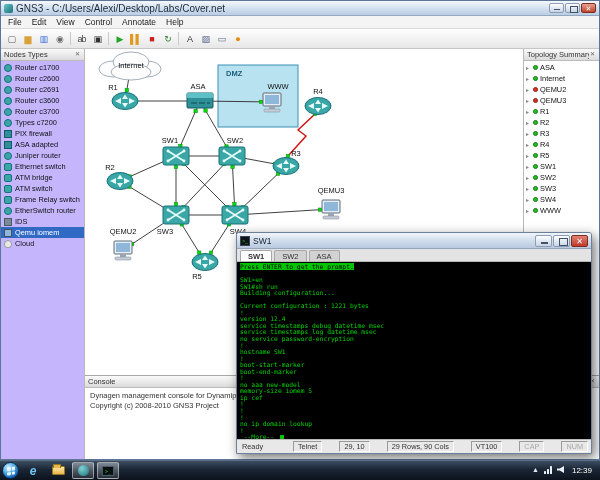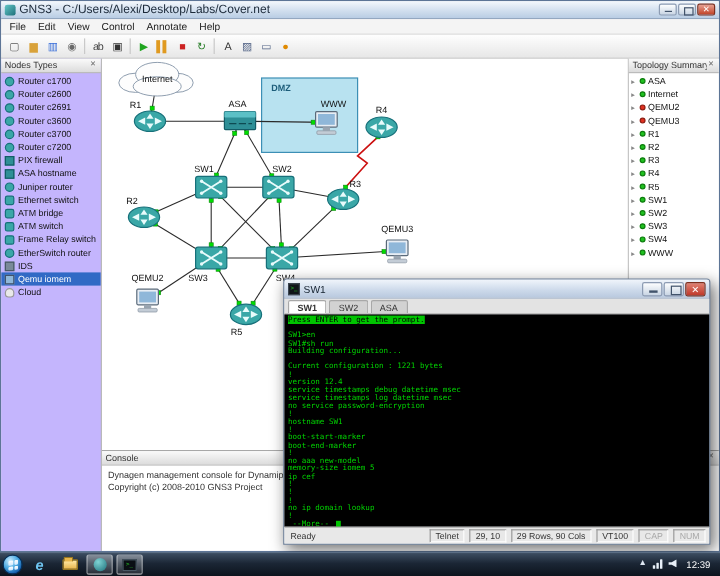--- a/index.html
+++ b/index.html
@@ -66,21 +66,21 @@
   .term-btn.max::after{content:"";position:absolute;left:5px;top:2px;width:7px;height:6px;border:1px solid #41536b}
   .term-btn.close{background:linear-gradient(#e08273,#c0392b);border-color:#7d2f1f}
   .term-btn.close::after{content:"✕";position:absolute;inset:0;text-align:center;font-size:8px;line-height:11px;color:#fff}
   .term-tabs{height:13px;background:#e3e3e3;border-bottom:1px solid #b5b5b5;display:flex;align-items:flex-end;padding:1px 3px 0;flex:none}
   .term-tab{font-size:7.5px;padding:1px 7px 0;height:11px;border:1px solid #a8a8a8;border-bottom:none;background:#d2d2d2;color:#333;border-radius:2px 2px 0 0;margin-right:2px}
   .term-tab.active{background:#fff;font-weight:bold}
   .term-body{flex:1;background:#000;padding:2px 3px;overflow:hidden;font-family:"DejaVu Sans Mono",monospace;min-height:0}
   .term-line{font-size:6.3px;line-height:6.55px;height:6.55px;color:#00d400;white-space:pre}
   .term-line .inverse{background:#00c400;color:#000}
   .cursor{display:inline-block;width:4px;height:5.5px;background:#00c400;margin-left:2px;vertical-align:middle}
-  .term-status{height:14px;background:#e8e8e8;border-top:1px solid #b9b9b9;display:flex;align-items:center;font-size:7.3px;color:#333;padding:0 3px;gap:4px;flex:none}
+  .term-status{height:14px;background:#e8e8e8;border-top:1px solid #b9b9b9;display:flex;align-items:center;font-size:7.3px;color:#333;padding:0 3px;gap:17px;flex:none}
   .ts-ready{flex:1;padding-left:2px}
   .ts-seg{border:1px solid;border-color:#9a9a9a #fdfdfd #fdfdfd #9a9a9a;height:11px;line-height:9.5px;padding:0 4px;white-space:nowrap}
   .ts-dim{color:#a8a8a8}
 
   
   .taskbar{position:absolute;left:0;bottom:0;width:600px;height:20px;background:linear-gradient(#3c4d61,#1b2635 45%,#0c131d);border-top:1px solid #5b6e85;display:flex;align-items:center;padding:0 2px;gap:3px;z-index:20}
   .start-orb{width:17px;height:17px;border-radius:50%;background:radial-gradient(circle at 35% 28%,#c9ecff,#47a7e0 45%,#1258a8 78%,#083a78);border:1px solid #062e55;display:flex;align-items:center;justify-content:center;flex:none}
   .orb-flag{width:8px;height:8px;display:grid;grid-template-columns:1fr 1fr;grid-template-rows:1fr 1fr;gap:1px;transform:skewY(-8deg)}
   .orb-flag span{background:linear-gradient(#ffffff,#cfe8ff);border-radius:1px}
   .task-icon{width:22px;height:17px;border-radius:2px;display:flex;align-items:center;justify-content:center;flex:none}
@@ -163,29 +163,29 @@
             <div class="node-type-row">
               <span class="nt-icon nt-router"></span>
               <span class="nt-label">Router c3600</span>
             </div>
             <div class="node-type-row">
               <span class="nt-icon nt-router"></span>
               <span class="nt-label">Router c3700</span>
             </div>
             <div class="node-type-row">
               <span class="nt-icon nt-router"></span>
-              <span class="nt-label">Router c7200</span>
+              <span class="nt-label">Types c7200</span>
             </div>
             <div class="node-type-row">
               <span class="nt-icon nt-firewall"></span>
               <span class="nt-label">PIX firewall</span>
             </div>
             <div class="node-type-row">
               <span class="nt-icon nt-firewall"></span>
-              <span class="nt-label">ASA hostname</span>
+              <span class="nt-label">ASA adapted</span>
             </div>
             <div class="node-type-row">
               <span class="nt-icon nt-router"></span>
               <span class="nt-label">Juniper router</span>
             </div>
             <div class="node-type-row">
               <span class="nt-icon nt-switch"></span>
               <span class="nt-label">Ethernet switch</span>
             </div>
             <div class="node-type-row">

